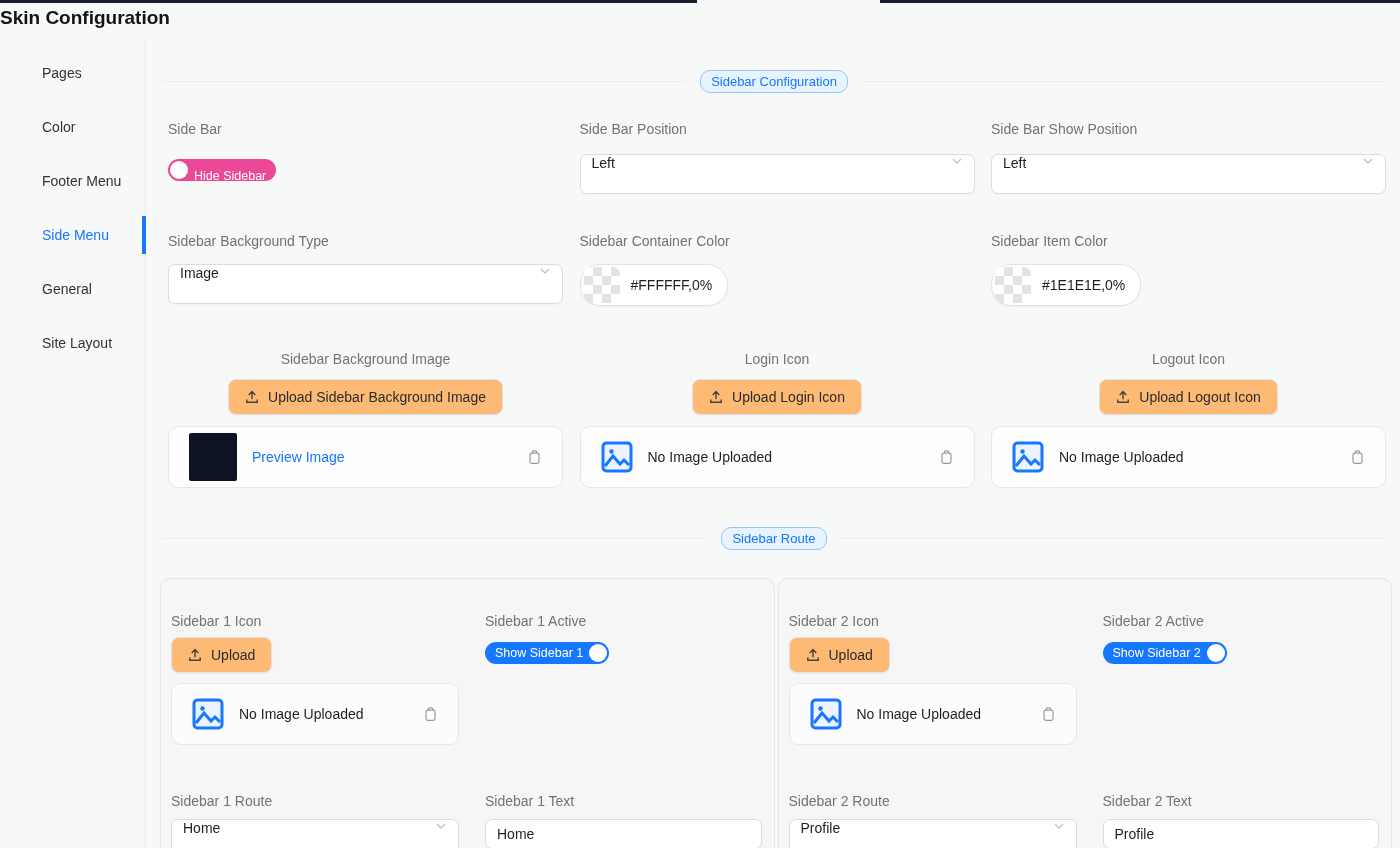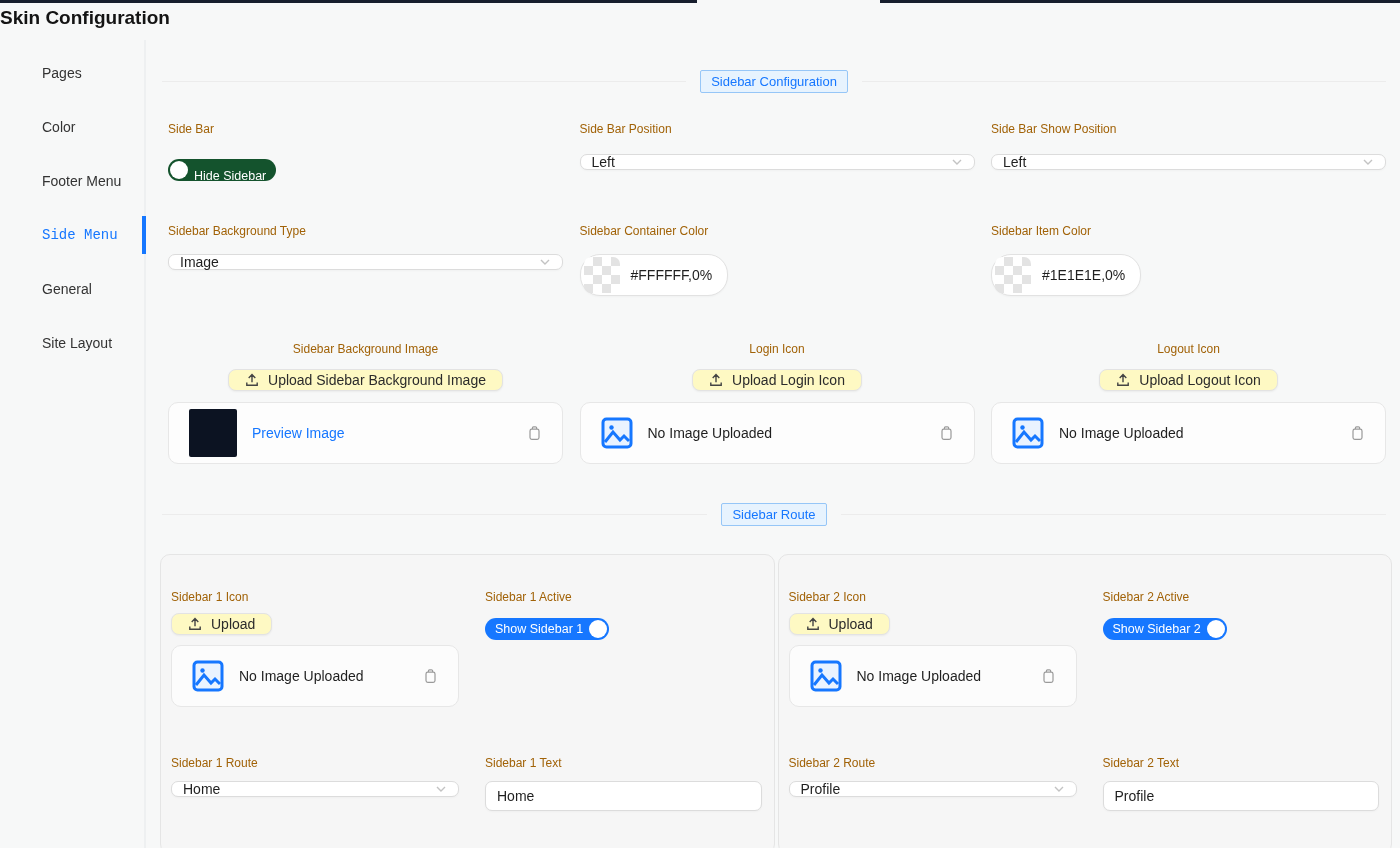--- a/index.html
+++ b/index.html
@@ -19,67 +19,67 @@
     text-align:left; font-size:19px; font-weight:700; color:#141414;
   }
   .layout { position:absolute; top:40px; left:0; right:0; bottom:0; display:flex; }
 
   
   .side-tabs { width:146px; border-right:2px solid #eef0f1; padding-top:6px; flex:none; }
   .tab-item {
     height:54px; display:flex; align-items:center; padding-left:42px;
     font-size:14px; color:#333; cursor:pointer; position:relative;
   }
-  .tab-item.active { color:#1677ff;font-family:Liberation Mono, monospace; }
+  .tab-item.active { color:#1677ff; }
   .tab-item.active::after {
     content:""; position:absolute; right:-2px; top:8px; bottom:8px; width:4px; background:#1677ff;
   }
 
   
   .content { flex:1; padding:0 14px 0 22px; position:relative; }
 
   .section-divider { display:flex; align-items:center; margin-left:-6px; }
   .section-divider .line { flex:1; height:1px; background:#ececec; }
   .divider-badge {
     margin:0 14px; padding:3px 10px; font-size:13px; color:#1677ff;
-    background:#e7f3fe; border:1px solid #96c6f7; border-radius:2px; white-space:nowrap;
+    background:#e7f3fe; border:1px solid #96c6f7; border-radius:10px; white-space:nowrap;
   }
   .section-divider.first { margin-top:30px; }
   .section-divider.second { margin-top:39px; }
 
   .grid3 {
     display:grid; grid-template-columns:395px 395px 395px;
     justify-content:space-between;
   }
   .row1 { margin-top:26px; }
   .row2 { margin-top:37px; }
   .row3 { margin-top:42px;text-align:center; }
 
-  .field-label { font-size:12px; color:#a16207; height:20px; line-height:20px; }
+  .field-label { font-size:14px; color:#737373; height:20px; line-height:20px; }
 
   
   .select-box {
-    margin-top:15px; height:16px; background:#fff; border:1px solid #dcdcdc;
-    border-radius:7px; display:flex; align-items:center; padding:0 11px;
+    margin-top:15px; height:40px; background:#fff; border:1px solid #dcdcdc;
+    border-radius:7px; display:flex; align-items:flex-start; padding:0 11px;
     font-size:14px; color:#1f1f1f; cursor:pointer; box-shadow:0 1px 2px rgba(0,0,0,.03);
   }
   .select-box .sel-value { flex:1; }
   .row2 .select-box { margin-top:13px; }
   .text-input {
     margin-top:8px; width:100%; height:30px; background:#fff; border:1px solid #dcdcdc;
     border-radius:7px; padding:0 11px; font-size:14px; color:#1f1f1f; font-family:inherit;
     box-shadow:0 1px 2px rgba(0,0,0,.03);
   }
 
   
   .switch {
     display:inline-flex; align-items:center; height:22px; border-radius:11px;
     cursor:pointer; position:relative; font-size:12.5px; color:#fff; user-select:none;
   }
-  .switch.off { background:#14532d; margin-top:20px; padding:12px 10px 0 26px; }
+  .switch.off { background:#ec4899; margin-top:20px; padding:12px 10px 0 26px; }
   .switch.off .knob { position:absolute; left:2px; top:2px; width:18px; height:18px; border-radius:50%; background:#fff; }
   .switch.on { background:#1677ff; margin-top:11px; padding:0 26px 0 10px; }
   .switch.on .knob { position:absolute; right:2px; top:2px; width:18px; height:18px; border-radius:50%; background:#fff; }
 
   
   .color-chip {
     margin-top:13px; display:inline-flex; align-items:center; gap:11px;
     background:#fff; border:1px solid #e2e2e2; border-radius:20px;
     padding:3px 15px 3px 3px; height:42px; cursor:pointer; box-shadow:0 1px 2px rgba(0,0,0,.03);
   }
@@ -89,22 +89,22 @@
     background-image:
       linear-gradient(45deg,#e3e3e3 25%,transparent 25%,transparent 75%,#e3e3e3 75%),
       linear-gradient(45deg,#e3e3e3 25%,transparent 25%,transparent 75%,#e3e3e3 75%);
     background-size:18px 18px; background-position:0 0,9px 9px;
   }
   .chip-value { font-size:14px; color:#1f1f1f; }
 
   
   .upload-btn {
     margin-top:10px; display:inline-flex; align-items:center; gap:9px;
-    background:#fef9c3; border:1px solid #e3e3e3; border-radius:8px;
-    height:22px; padding:0 16px; font-size:14px; color:#2b2b2b; cursor:pointer;
+    background:#fdba74; border:1px solid #e3e3e3; border-radius:8px;
+    height:36px; padding:0 16px; font-size:14px; color:#2b2b2b; cursor:pointer;
     box-shadow:0 1px 2px rgba(0,0,0,.05);
   }
   .upload-btn svg { display:block; }
 
   
   .image-box {
     margin-top:11px; height:62px; background:#fdfdfd; border:1px solid #e7e7e7;
     border-radius:10px; display:flex; align-items:center; padding:0 20px;
   }
   .thumb { width:48px; height:48px; border-radius:2px; background:#0c1322; flex:none; }

